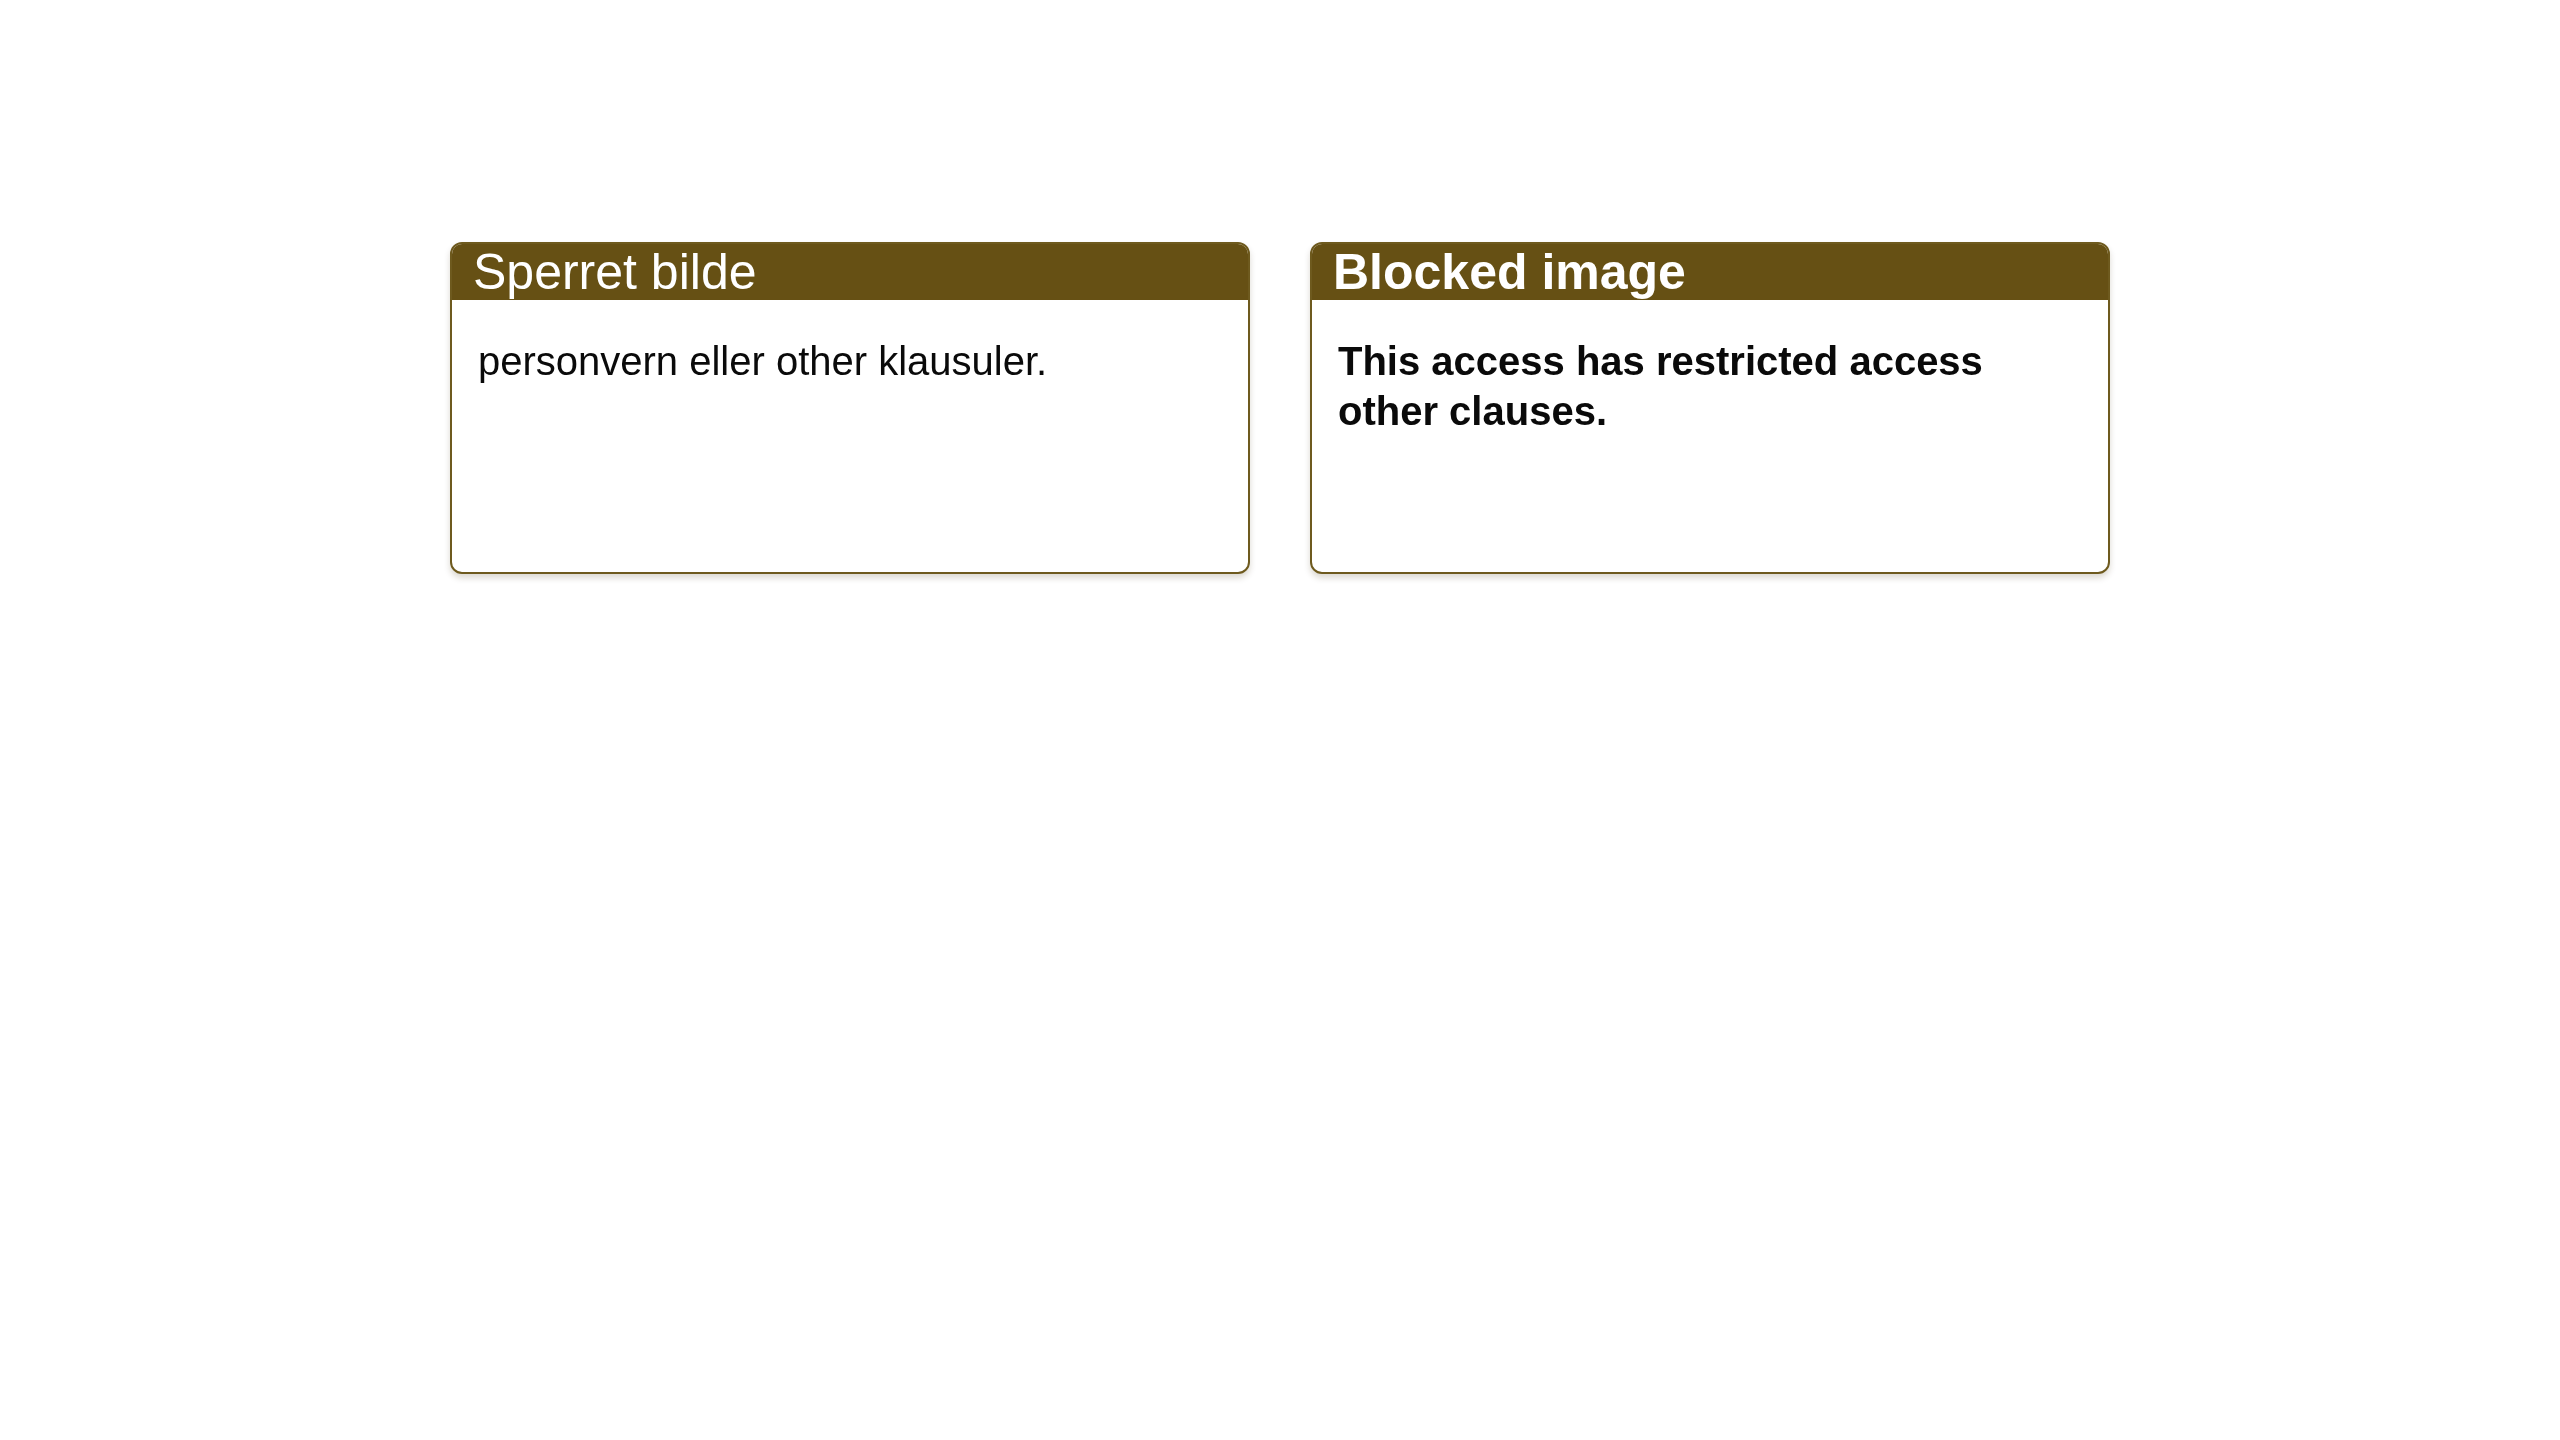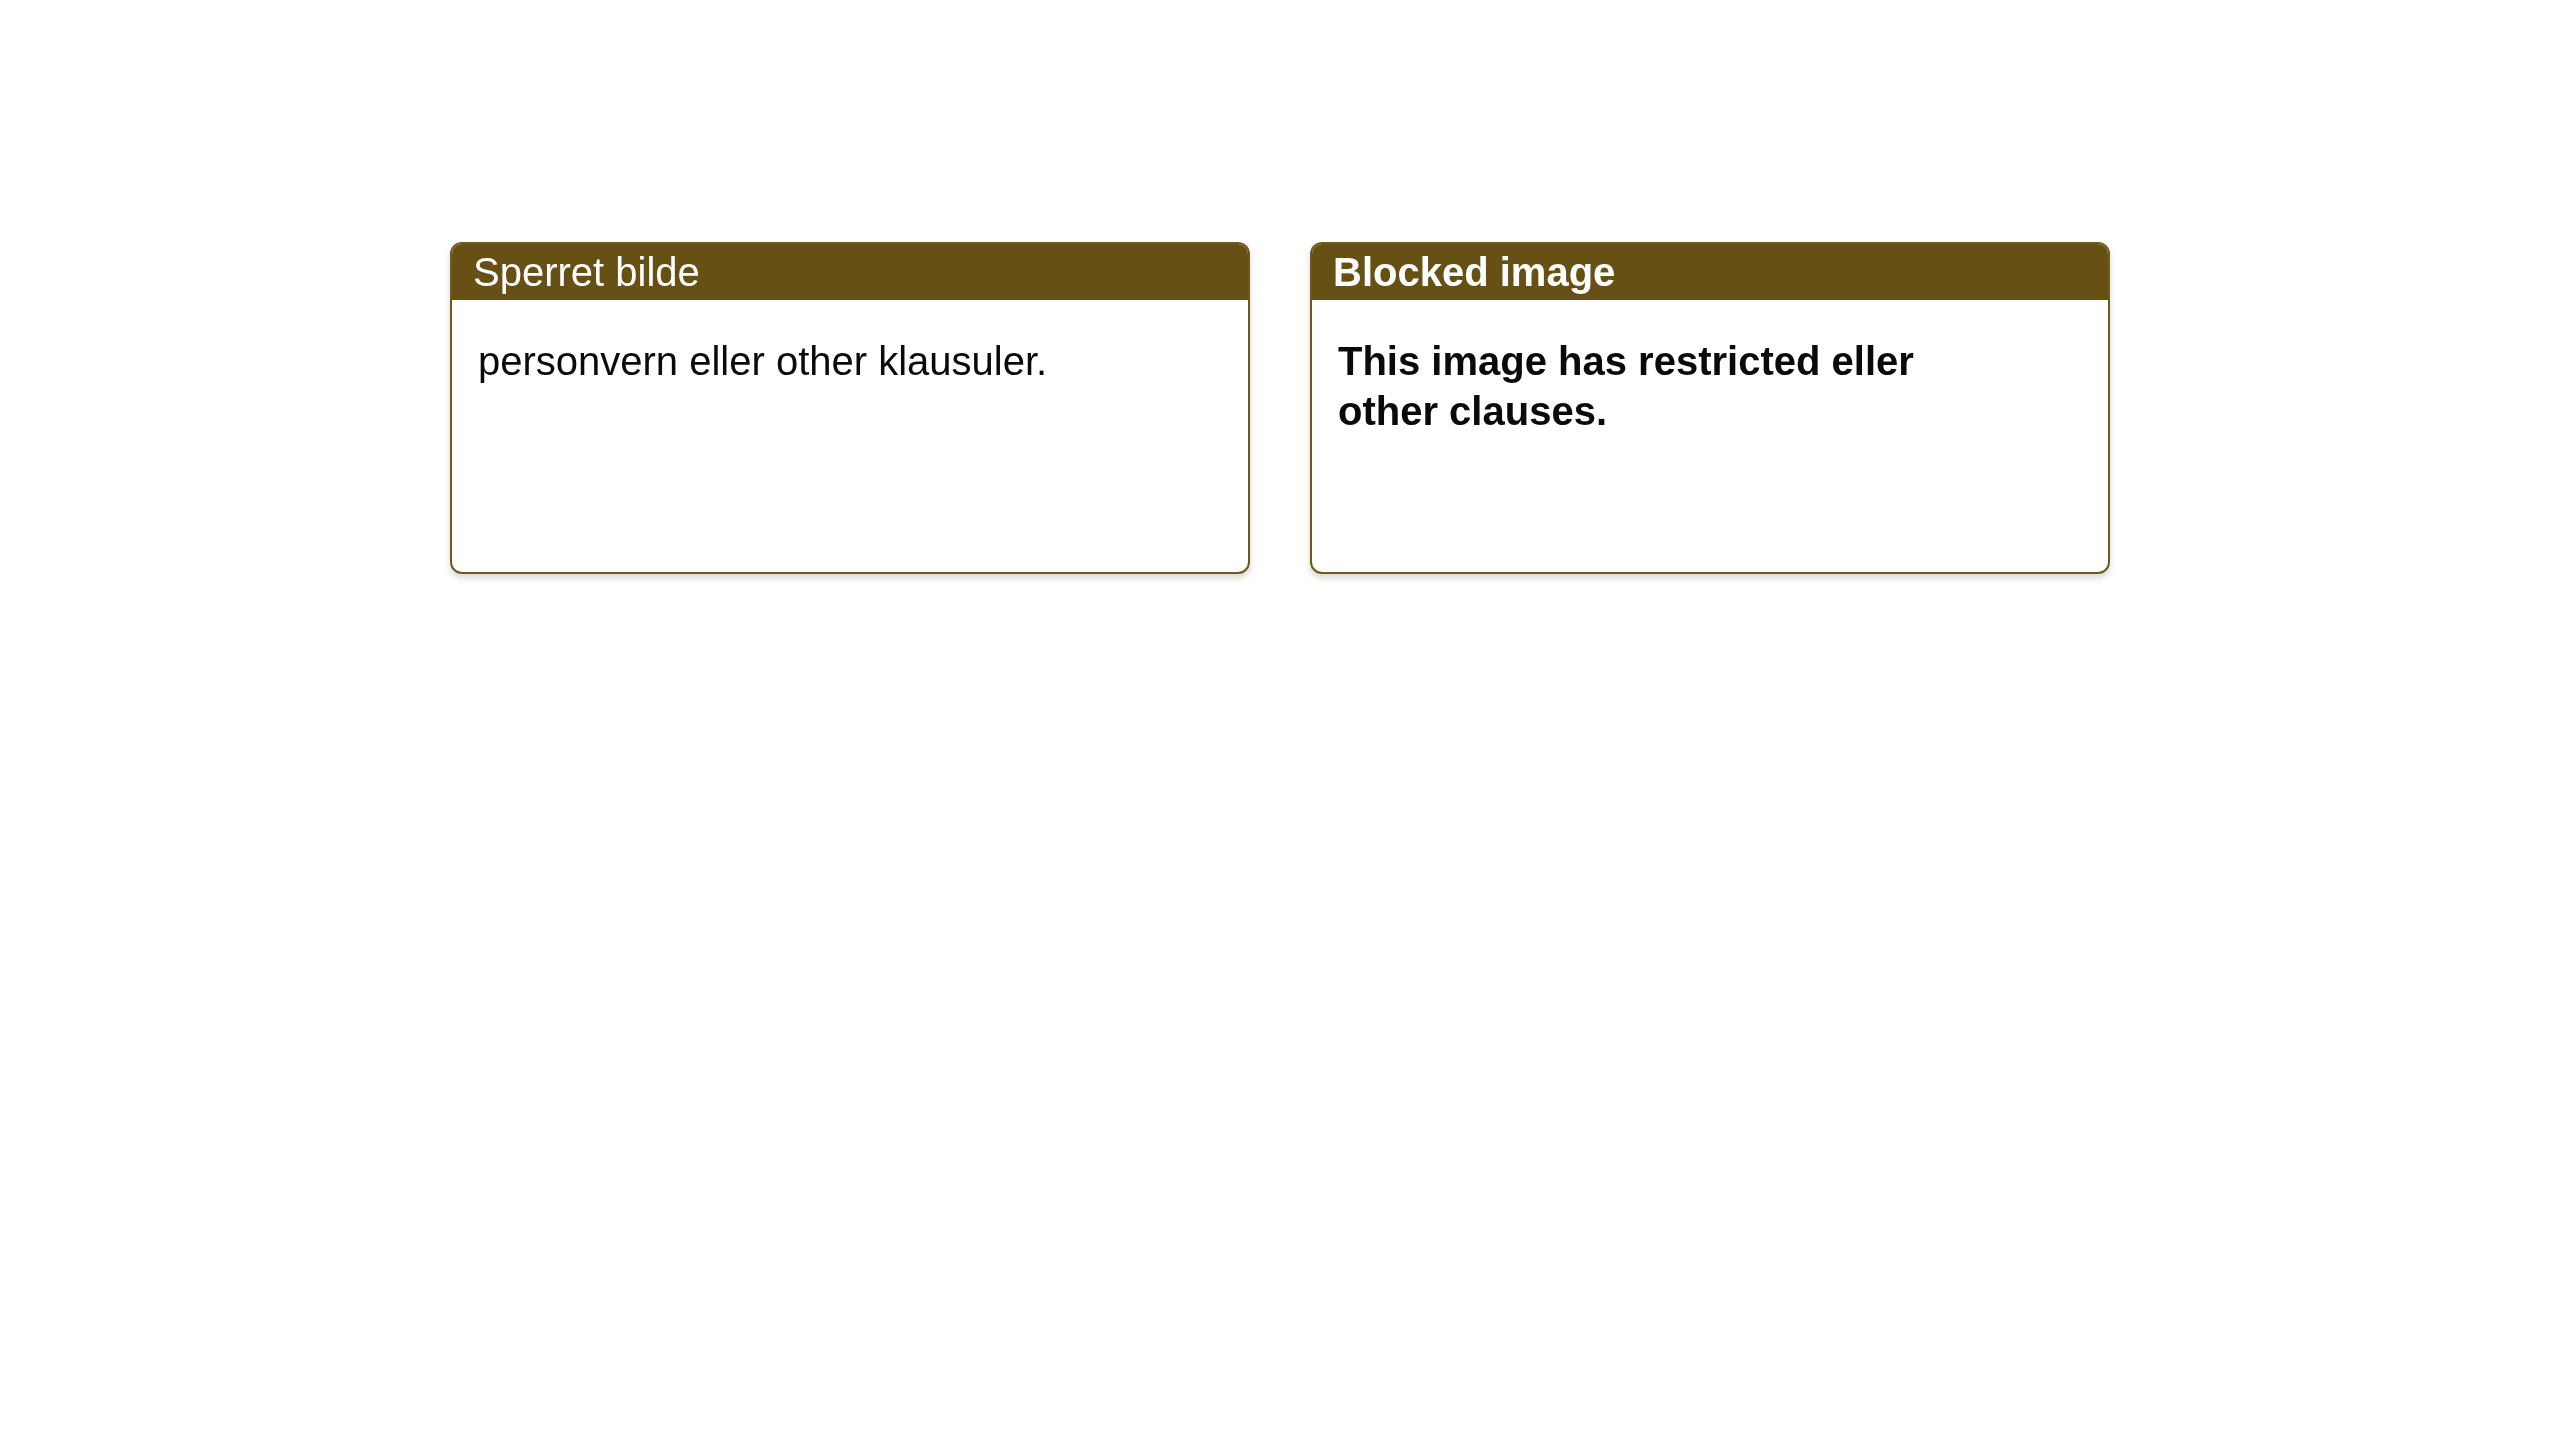--- a/index.html
+++ b/index.html
@@ -32,21 +32,21 @@
   .card.card-en { left: 1310px; font-weight: bold; }
   .card-header {
     height: 56px;
     background: var(--header-bg);
     display: flex;
     align-items: center;
     padding-left: 21px;
   }
   .card-title {
     color: var(--header-text);
-    font-size: 40px;
+    font-size: 50px;
     line-height: 1;
     white-space: nowrap;
   }
   .card-body {
     padding: 36px 26px 0 26px;
     color: var(--body-text);
     font-size: 40px;
     line-height: 50px;
   }
   .body-line { display: block; }
@@ -61,16 +61,16 @@
   <div class="card-body">
     <span class="body-line">personvern eller other klausuler.</span>
   </div>
 </div>
 
 <div class="card card-en">
   <div class="card-header">
     <span class="card-title">Blocked image</span>
   </div>
   <div class="card-body">
-    <span class="body-line">This image has restricted eller</span>
+    <span class="body-line">This access has restricted access</span>
     <span class="body-line">other clauses.</span>
   </div>
 </div>
 
 </body></html>

